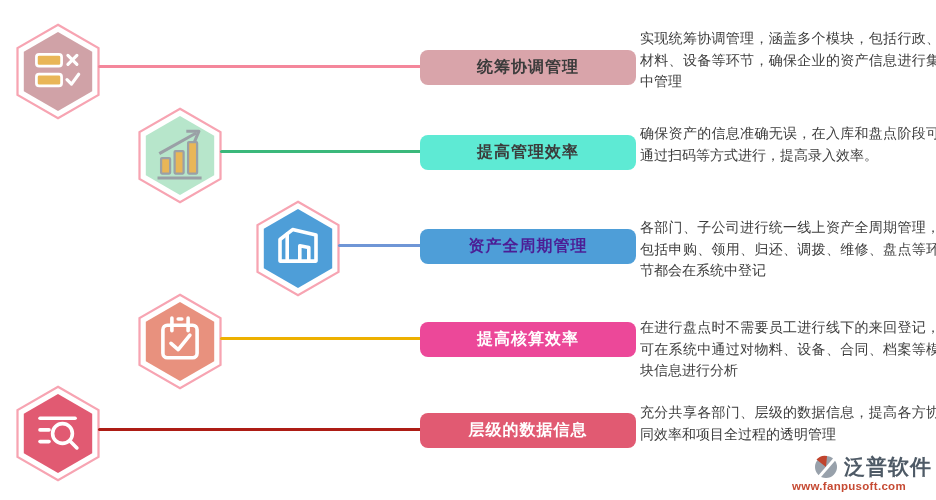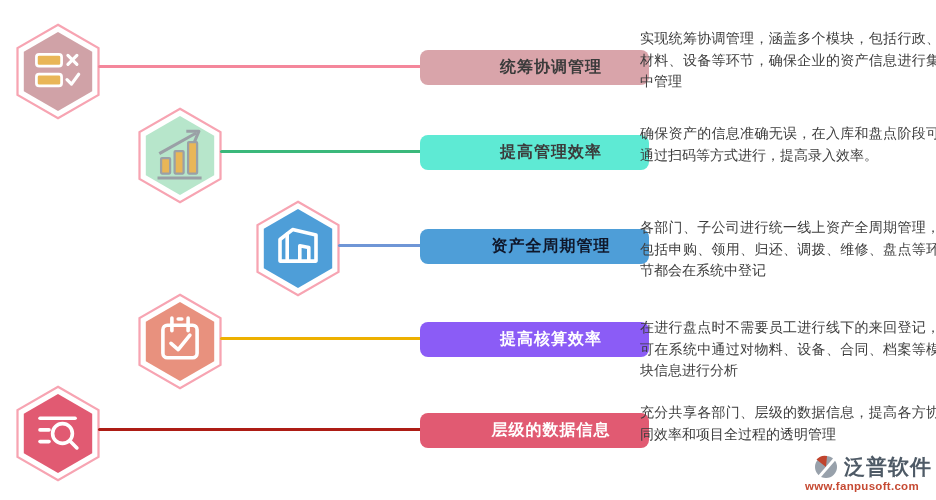--- a/index.html
+++ b/index.html
@@ -4,39 +4,39 @@
 <style>
   html,body{margin:0;padding:0;background:#fff;}
   .canvas{
     position:relative;width:936px;height:500px;background:#ffffff;overflow:hidden;
     font-family:"Liberation Sans","DejaVu Sans",sans-serif;
   }
   .hexwrap{position:absolute;width:90px;height:99px;}
   .hex-outline{fill:none;stroke:#f7a4b2;stroke-width:2.5;}
   .connector{position:absolute;height:3px;border-radius:2px;}
   .labelbox{
-    position:absolute;left:420px;width:196px;height:35px;border-radius:8px;
+    position:absolute;left:420px;width:216px;height:35px;border-radius:8px;
     display:flex;align-items:center;justify-content:center;
-    font-size:16px;font-weight:bold;letter-spacing:1px;padding-left:33px;
+    font-size:16px;font-weight:bold;letter-spacing:1px;
   }
   .desc{
     position:absolute;left:640px;width:300px;
     font-size:14px;line-height:1.55;color:#3d3d3d;text-align:justify;
   }
   
   .r1 .hex-fill{fill:#d0a2a7;} .r1 .connector{background:#f4879b;} .r1 .labelbox{background:#d9a4aa;color:#3b3b3b;}
   .r2 .hex-fill{fill:#b7e6cb;} .r2 .connector{background:#3bb87b;} .r2 .labelbox{background:#5eead4;color:#3b3b3b;}
-  .r3 .hex-fill{fill:#4e9ed8;} .r3 .connector{background:#6f96d6;} .r3 .labelbox{background:#4e9ed8;color:#0f172a;}
-  .r4 .hex-fill{fill:#e8917e;} .r4 .connector{background:#edb000;} .r4 .labelbox{background:#8b5cf6;color:#ffffff;}
+  .r3 .hex-fill{fill:#4e9ed8;} .r3 .connector{background:#6f96d6;} .r3 .labelbox{background:#4e9ed8;color:#4c1d95;}
+  .r4 .hex-fill{fill:#e8917e;} .r4 .connector{background:#edb000;} .r4 .labelbox{background:#ec4899;color:#ffffff;}
   .r5 .hex-fill{fill:#e15a72;} .r5 .connector{background:#ad1d15;} .r5 .labelbox{background:#e15a72;color:#ffffff;}
   
   .logo{position:absolute;right:4px;bottom:8px;width:140px;}
   .logo-row{display:flex;align-items:center;justify-content:flex-end;gap:6px;}
   .logo-name{font-size:21px;font-weight:bold;color:#4e5a66;letter-spacing:1px;}
-  .logo-url{font-size:11.5px;font-weight:bold;color:#c64a33;text-align:center;margin-top:-1px;letter-spacing:0.3px;}
+  .logo-url{font-size:11.5px;font-weight:bold;color:#c64a33;text-align:left;margin-top:-1px;letter-spacing:0.3px;}
 </style>
 </head>
 <body>
 
 <div class="canvas">
 
   <div class="r1">
     <div class="hexwrap" style="left:13px;top:22px;">
       <svg width="90" height="99" viewBox="0 0 100 110">
         <polygon class="hex-outline" points="50,3 95,29 95,81 50,107 5,81 5,29"></polygon>

